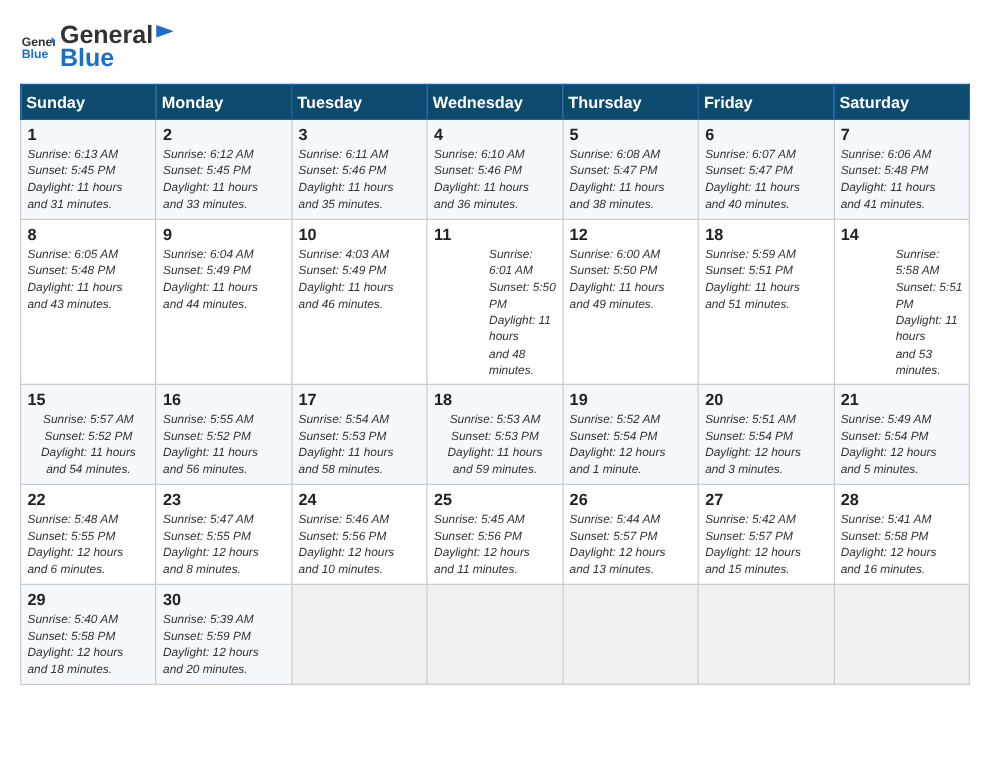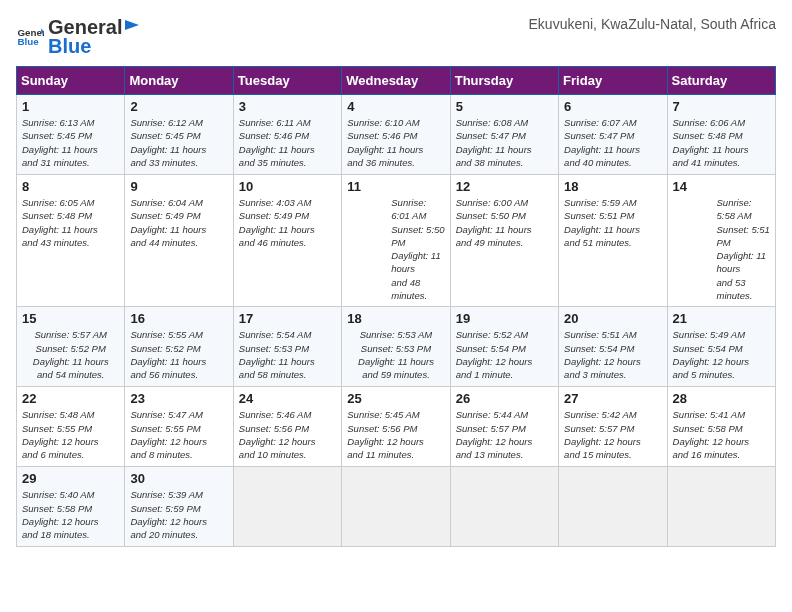--- a/index.html
+++ b/index.html
@@ -36,21 +36,21 @@
     .location {
       font-size: 14px;
       color: #555;
     }
     table {
       width: 100%;
       border-collapse: collapse;
       table-layout: fixed;
     }
     thead th {
-      background-color: #701a75;
+      background-color: #0c4a6e;
       color: #fff;
       font-size: 13px;
       font-weight: bold;
       padding: 6px 4px;
       text-align: left;
       border: 1px solid #1a5fa0;
     }
     tbody td {
       border: 1px solid #ccc;
       vertical-align: top;
@@ -98,21 +98,20 @@
       <div style="display:flex; align-items:baseline; gap:0;">
         <span style="font-size:20px;font-weight:bold;color:#333;">General</span>
         <svg width="18" height="18" viewBox="0 0 18 18" style="margin: 0 1px;">
           <polygon points="2,4 16,9 2,14" fill="#1a6fcc"></polygon>
         </svg>
       </div>
       <div style="font-size:20px;font-weight:bold;color:#1a6fcc;margin-top:-4px;">Blue</div>
     </div>
   </div>
   <div class="title-block">
-    <div class="location">Ekuvukeni, KwaZulu-Natal, South Africa</div>
   </div>
 </div>
 
 <table>
   <thead>
     <tr id="header-row">
         <th>Sunday</th>
         <th>Monday</th>
         <th>Tuesday</th>
         <th>Wednesday</th>

